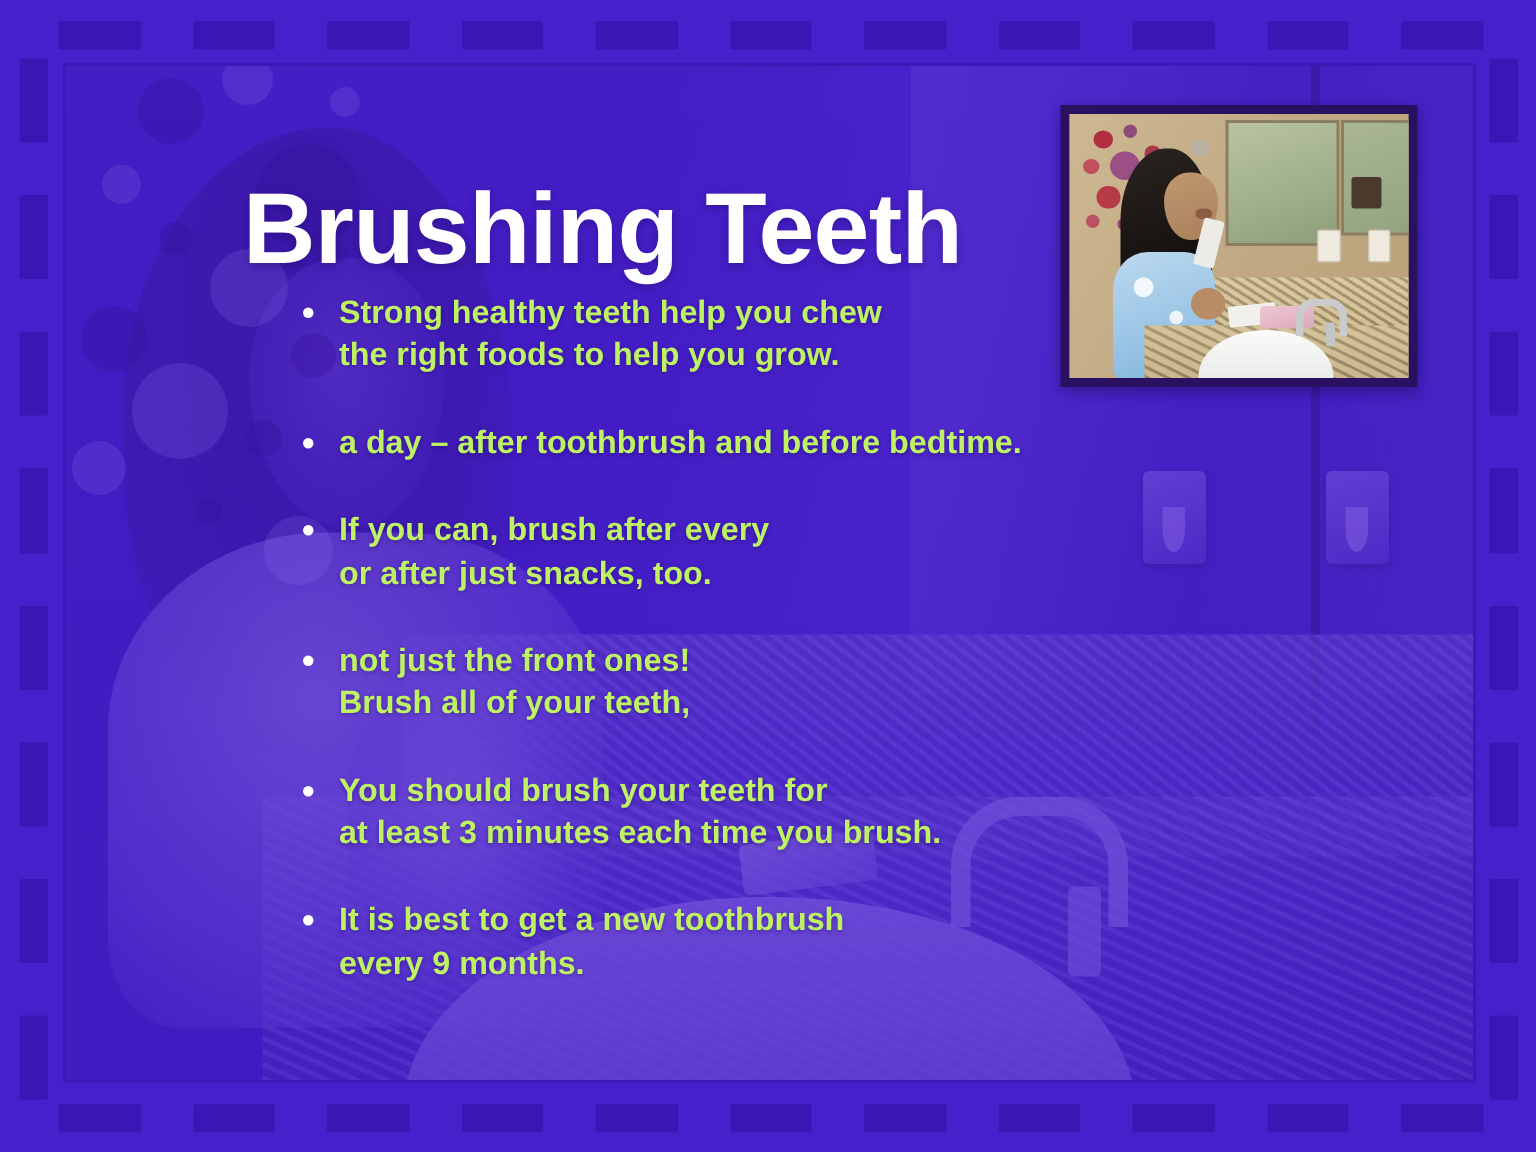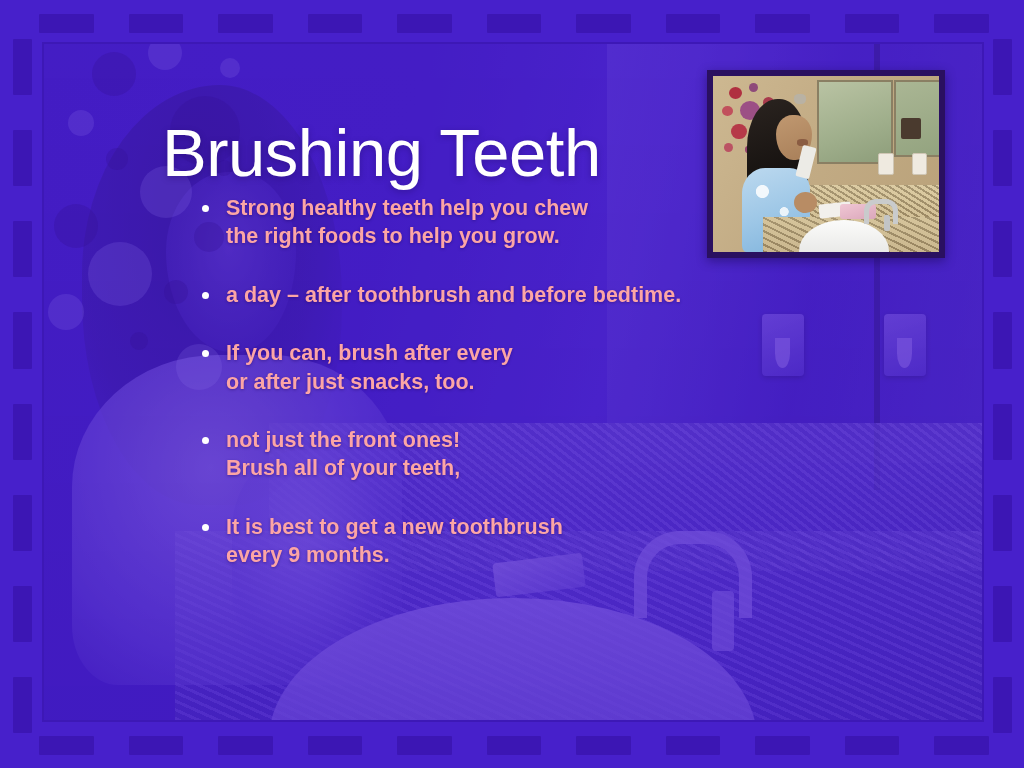--- a/index.html
+++ b/index.html
@@ -183,38 +183,38 @@
   .bubble { position: absolute; border-radius: 50%; background: rgba(52,18,150,.30); }
   .bubble.light { background: rgba(138,108,230,.22); }
 
   
   #content { position: absolute; inset: 0; z-index: 4; }
 
   #title {
     position: absolute;
     left: 118px; top: 30px;
     font-size: 67px;
-    font-weight: normal;
+    font-weight: bold;
     color: #ffffff;
     letter-spacing: -0.5px;
     line-height: 1;
     text-shadow: 0 2px 6px rgba(30,8,90,.35);
     white-space: nowrap;
   }
 
   #bullets {
     position: absolute;
     left: 158px; top: 150px;
     width: 540px;
   }
   .bullet {
     position: relative;
     padding-left: 24px;
     margin-bottom: 30px;
-    color: #fca5a5;
+    color: #bef264;
     font-size: 21.5px;
     font-weight: bold;
     line-height: 1.32;
     text-shadow: 0 1px 3px rgba(28,6,86,.40);
   }
   .bullet:last-child { margin-bottom: 0; }
   .bullet .dot {
     position: absolute;
     left: 0; top: 11px;
     width: 7px; height: 7px;
@@ -459,20 +459,25 @@
           <span class="line">If you can, brush after every</span>
           <span class="line">or after just snacks, too.</span>
         </div>
 
         <div class="bullet">
           <span class="dot"></span>
           <span class="line">not just the front ones!</span>
           <span class="line">Brush all of your teeth,</span>
         </div>
 
+        <div class="bullet">
+          <span class="dot"></span>
+          <span class="line">You should brush your teeth for</span>
+          <span class="line">at least 3 minutes each time you brush.</span>
+        </div>
 
         <div class="bullet">
           <span class="dot"></span>
           <span class="line">It is best to get a new toothbrush</span>
           <span class="line">every 9 months.</span>
         </div>
 
       </div>
     </div>
   </div>

